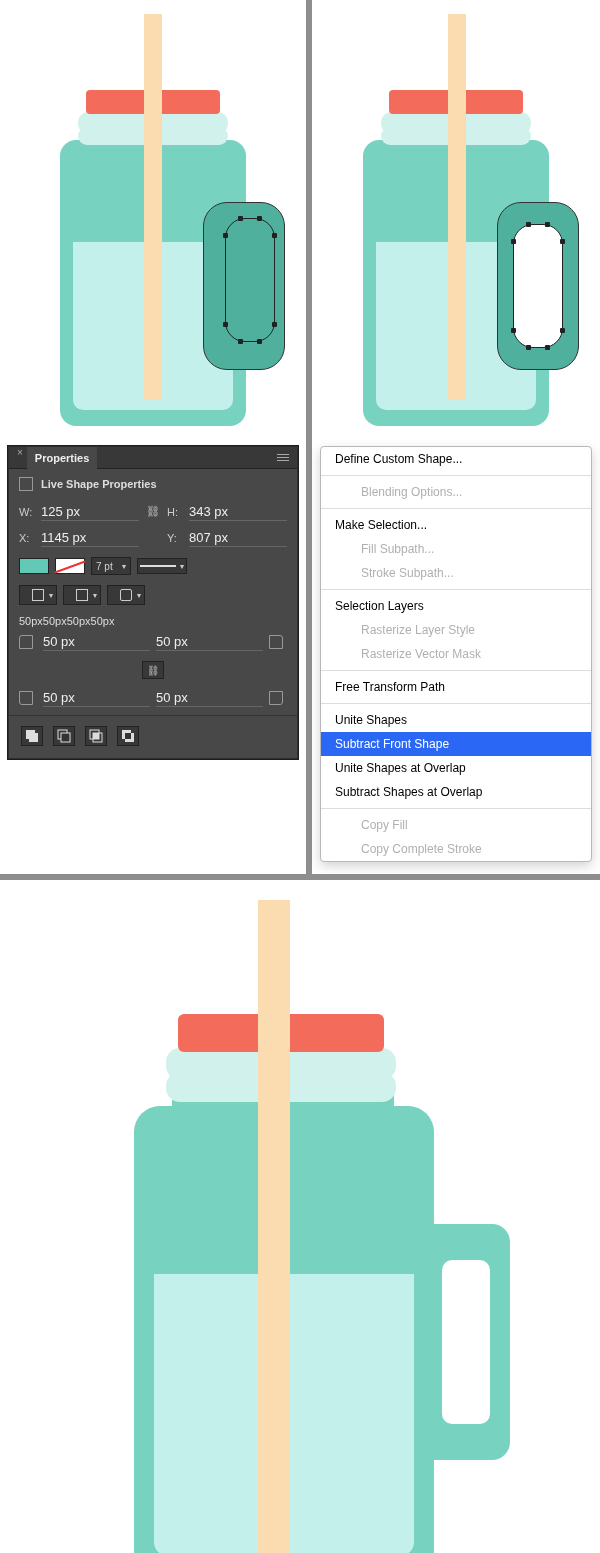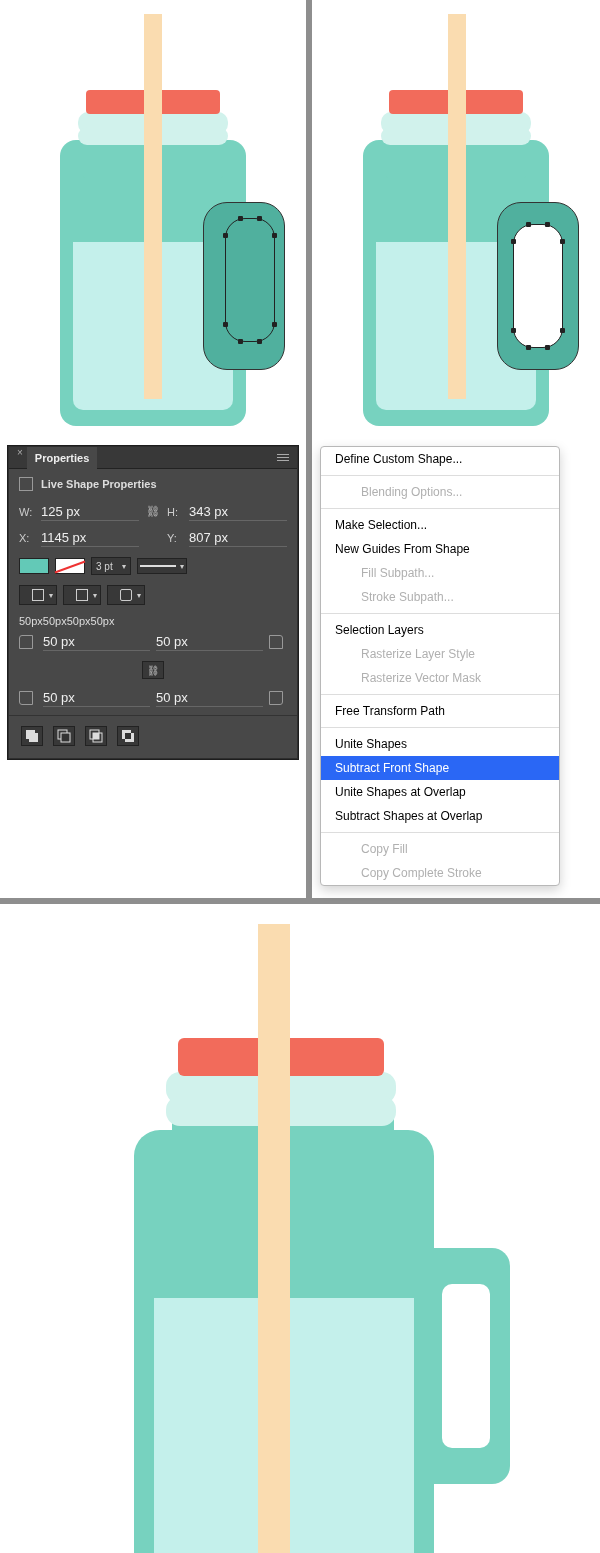--- a/index.html
+++ b/index.html
@@ -79,21 +79,21 @@
   .corner-ic.bl{border-radius:0 0 0 3px;}
   .corner-ic.br{border-radius:0 0 3px 0;}
   .link-center { grid-column:1 / -1; display:flex; justify-content:center; padding:2px 0;}
   .link-box { width:22px; height:18px; background:#383838; border:1px solid #222; display:flex; align-items:center; justify-content:center; font-size:10px;}
   
   .pathop-row { display:flex; gap:10px; padding:10px 12px 12px 12px; background:#484848; border-top:1px solid #333;}
   .pathop { width:22px; height:20px; background:#383838; border:1px solid #222; display:flex; align-items:center; justify-content:center;}
   .pathop svg { width:14px; height:14px; }
   
   
-  .context-menu { margin-top:14px; width:240px; background:#fff; border:1px solid #b8b8b8; font-size:12px; color:#000; font-family: -apple-system, Helvetica, Arial, sans-serif; box-shadow:0 4px 12px rgba(0,0,0,.18); border-radius:4px; overflow:hidden;}
+  .context-menu { margin-top:14px; width:272px; background:#fff; border:1px solid #b8b8b8; font-size:12px; color:#000; font-family: -apple-system, Helvetica, Arial, sans-serif; box-shadow:0 4px 12px rgba(0,0,0,.18); border-radius:4px; overflow:hidden;}
   .cm-item { padding:4px 14px; line-height:16px; }
   .cm-item.disabled { color:#b0b0b0;margin-left:26px; }
   .cm-item.selected { background:#2a67f5; color:#fff; }
   .cm-sep { height:1px; background:#ddd; margin:4px 0; }
   
   
   .bottom-stage { position:relative; width:600px; height:725px; background:#fff; }
   .b-straw { position:absolute; left:258px; top:20px; width:32px; height:660px; background:#fadcb0; z-index:4;}
   .b-lid-red { position:absolute; left:178px; top:134px; width:206px; height:38px; background:#f26b5b; border-radius:6px; z-index:3;}
   .b-ring1 { position:absolute; left:166px; top:168px; width:230px; height:32px; background:#d1f2ec; border-radius:14px; z-index:3;}
@@ -160,21 +160,21 @@
         <input class="props-input" value="1145 px" style="">
         <span class="link-icon"></span>
         <label>Y:</label>
         <input class="props-input" value="807 px" style="">
       </div>
 
       <div class="swatch-row">
         <div class="swatch fill"></div>
         <div class="swatch stroke"></div>
         <div class="mini-dd">
-          <span>3 pt</span>
+          <span>7 pt</span>
           <span class="chev">▾</span>
         </div>
         <div class="stroke-style">
             <div class="line"></div>
             <span class="chev" style="margin-left:4px;font-size:8px;color:#ccc">▾</span>
           </div>
       </div>
 
       <div class="align-row">
         <div class="align-btn">
@@ -258,21 +258,20 @@
         <div class="anchor n8"></div>
       </div>
     </div>
 
     <div class="context-menu" id="context-menu">
         <div class="cm-item">Define Custom Shape...</div>
         <div class="cm-sep"></div>
         <div class="cm-item disabled">Blending Options...</div>
         <div class="cm-sep"></div>
         <div class="cm-item">Make Selection...</div>
-        <div class="cm-item">New Guides From Shape</div>
         <div class="cm-item disabled">Fill Subpath...</div>
         <div class="cm-item disabled">Stroke Subpath...</div>
         <div class="cm-sep"></div>
         <div class="cm-item">Selection Layers</div>
         <div class="cm-item disabled">Rasterize Layer Style</div>
         <div class="cm-item disabled">Rasterize Vector Mask</div>
         <div class="cm-sep"></div>
         <div class="cm-item">Free Transform Path</div>
         <div class="cm-sep"></div>
         <div class="cm-item">Unite Shapes</div>

